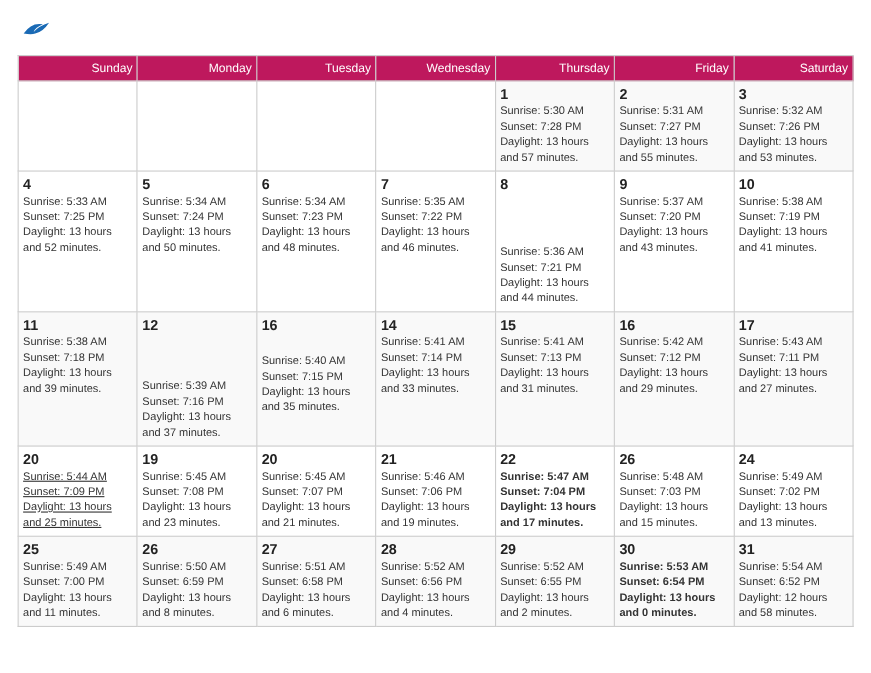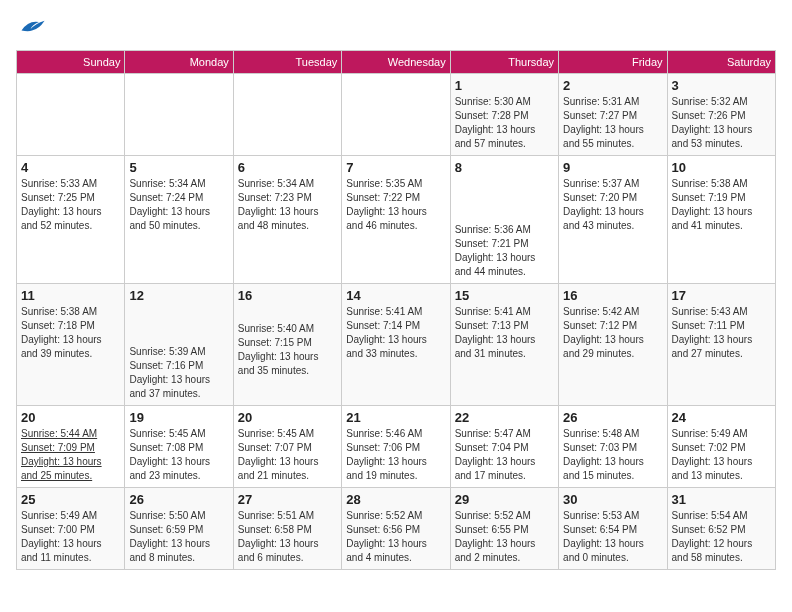--- a/index.html
+++ b/index.html
@@ -267,21 +267,21 @@
         </td>
         <td>
           <div class="day-num">21</div>
           <div class="day-info" style="white-space: pre-line;">Sunrise: 5:46 AM
 Sunset: 7:06 PM
 Daylight: 13 hours
 and 19 minutes.</div>
         </td>
         <td>
           <div class="day-num">22</div>
-          <div class="day-info" style="white-space: pre-line;">Sunrise: 5:47 AM
+          <div class="day-info" style="white-space: pre-line; font-weight: bold;">Sunrise: 5:47 AM
 Sunset: 7:04 PM
 Daylight: 13 hours
 and 17 minutes.</div>
         </td>
         <td>
           <div class="day-num">26</div>
           <div class="day-info" style="white-space: pre-line;">Sunrise: 5:48 AM
 Sunset: 7:03 PM
 Daylight: 13 hours
 and 15 minutes.</div>
@@ -325,21 +325,21 @@
         </td>
         <td>
           <div class="day-num">29</div>
           <div class="day-info" style="white-space: pre-line;">Sunrise: 5:52 AM
 Sunset: 6:55 PM
 Daylight: 13 hours
 and 2 minutes.</div>
         </td>
         <td>
           <div class="day-num">30</div>
-          <div class="day-info" style="white-space: pre-line;">Sunrise: 5:53 AM
+          <div class="day-info" style="white-space: pre-line; font-weight: bold;">Sunrise: 5:53 AM
 Sunset: 6:54 PM
 Daylight: 13 hours
 and 0 minutes.</div>
         </td>
         <td>
           <div class="day-num">31</div>
           <div class="day-info" style="white-space: pre-line;">Sunrise: 5:54 AM
 Sunset: 6:52 PM
 Daylight: 12 hours
 and 58 minutes.</div>

